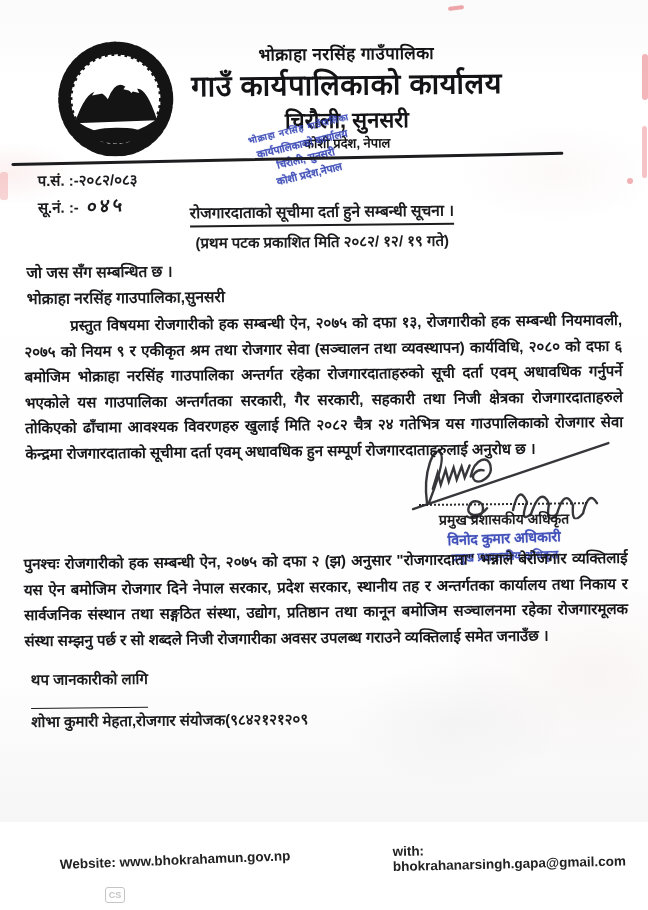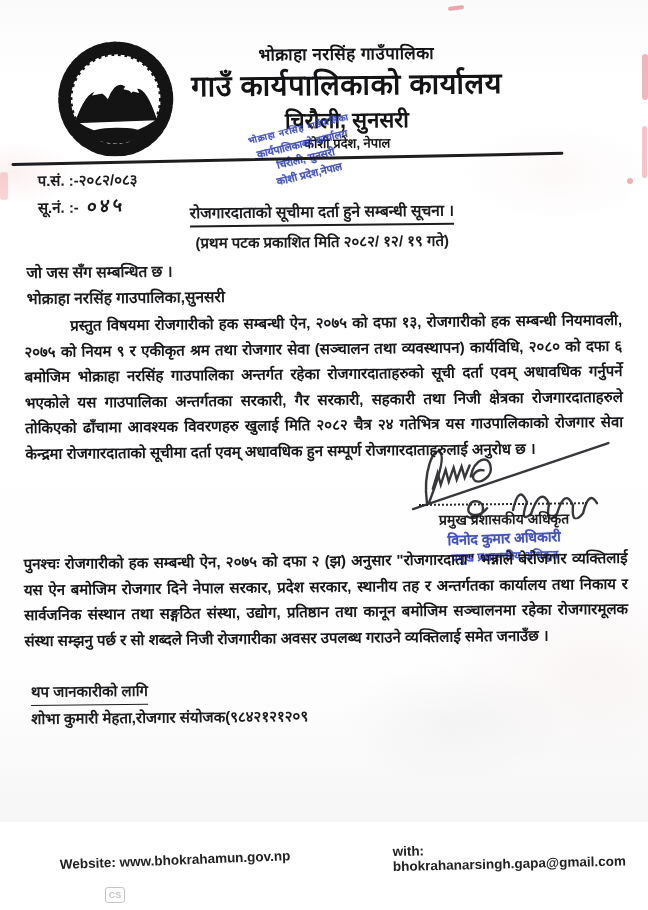--- a/index.html
+++ b/index.html
@@ -54,21 +54,21 @@
   .para2{left:22px;top:548px;width:604px;}
   
   .sig-svg{position:absolute;left:408px;top:432px;width:225px;height:90px;}
   .sig-dots{position:absolute;left:418px;top:505px;width:168px;border-bottom:2px dotted #2a2a2c;}
   .sig-designation{position:absolute;left:408px;top:511px;width:190px;text-align:center;font-size:14px;font-weight:700;}
   .sig-stamp{position:absolute;left:400px;top:530px;width:206px;text-align:center;color:#2f3fb3;font-weight:700;transform:rotate(-1.5deg);text-shadow:0 0 1px rgba(47,63,179,.5);opacity:.9;}
   .sig-stamp .name{font-size:14px;}
   .sig-stamp .desig{font-size:11.5px;margin-top:1px;}
   
   .moreinfo{position:absolute;left:28px;top:664px;font-size:15px;font-weight:700;line-height:1.7;}
-  .moreinfo .mi-head{display:inline-block;border-bottom:1.5px solid #1d1d1f;padding-bottom:0;margin-top:12px;}
+  .moreinfo .mi-head{display:inline-block;border-bottom:1.5px solid #1d1d1f;padding-bottom:15px;}
   .moreinfo .mi-contact{font-weight:600;}
   
   .footer-site{position:absolute;left:55px;top:851px;font-size:13.5px;font-weight:700;color:#222;transform:rotate(-1.6deg);}
   .footer-email{position:absolute;left:388px;top:843px;font-size:13.5px;font-weight:700;color:#222;transform:rotate(-0.8deg);}
   
   .cam{position:absolute;left:6px;top:887px;display:flex;align-items:center;gap:6px;flex-direction:column;}
   .cam .cs-badge{width:18px;height:14px;border:1.5px solid #c4c4c4;border-radius:3px;color:#c4c4c4;font-size:9px;font-weight:700;display:flex;align-items:center;justify-content:center;}
   .cam .cs-text{font-size:18px;color:#c6c6c6;text-align:right;}
   
   .mark{position:absolute;border-radius:3px;}

